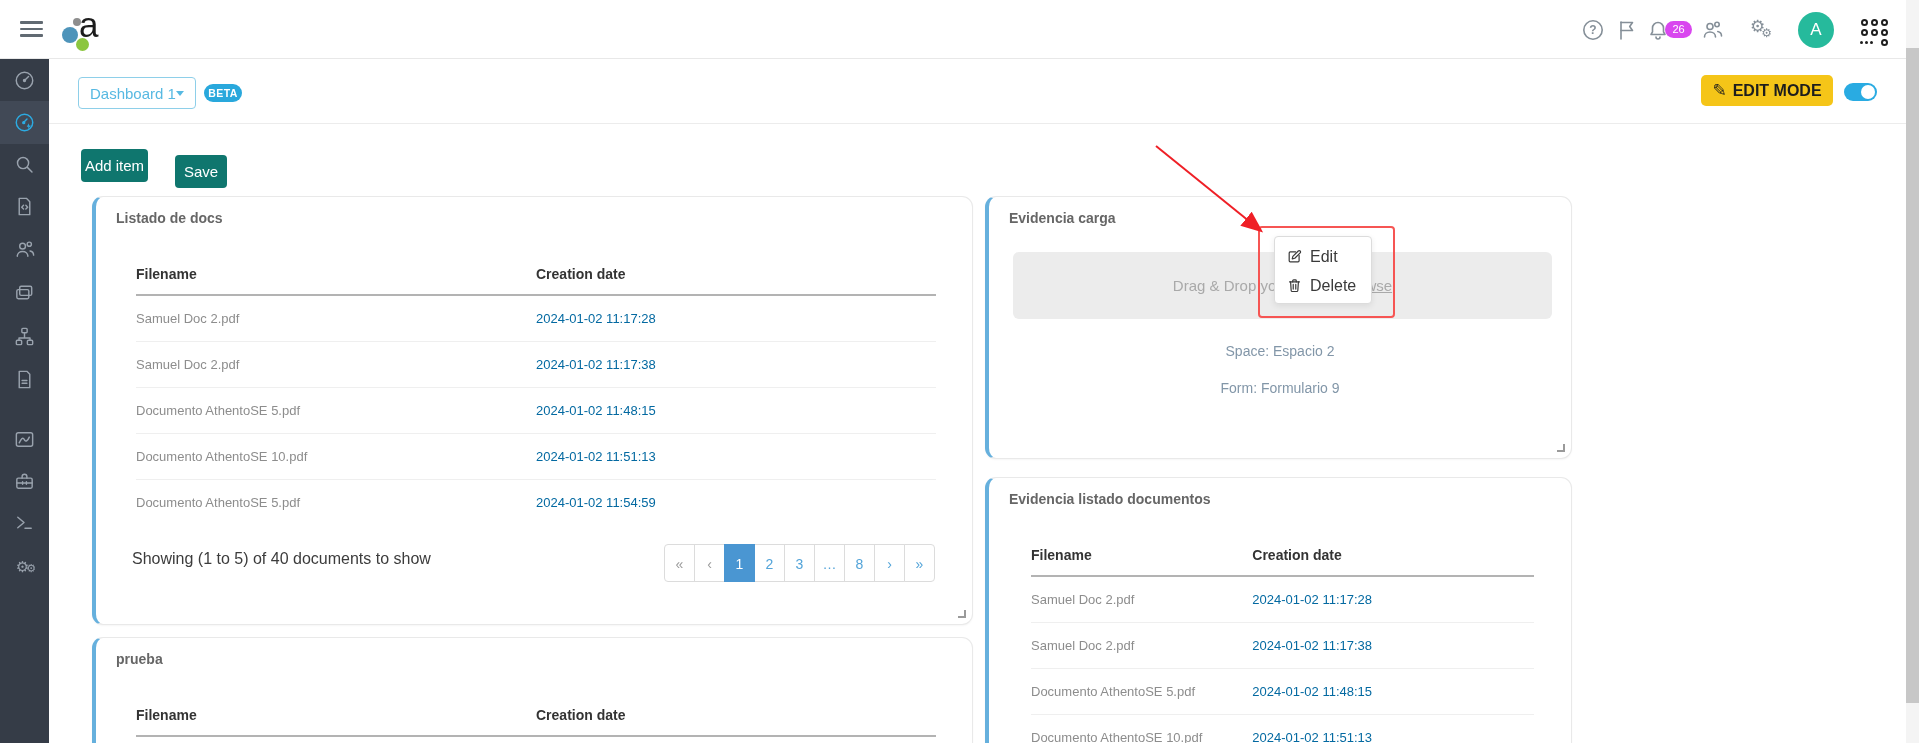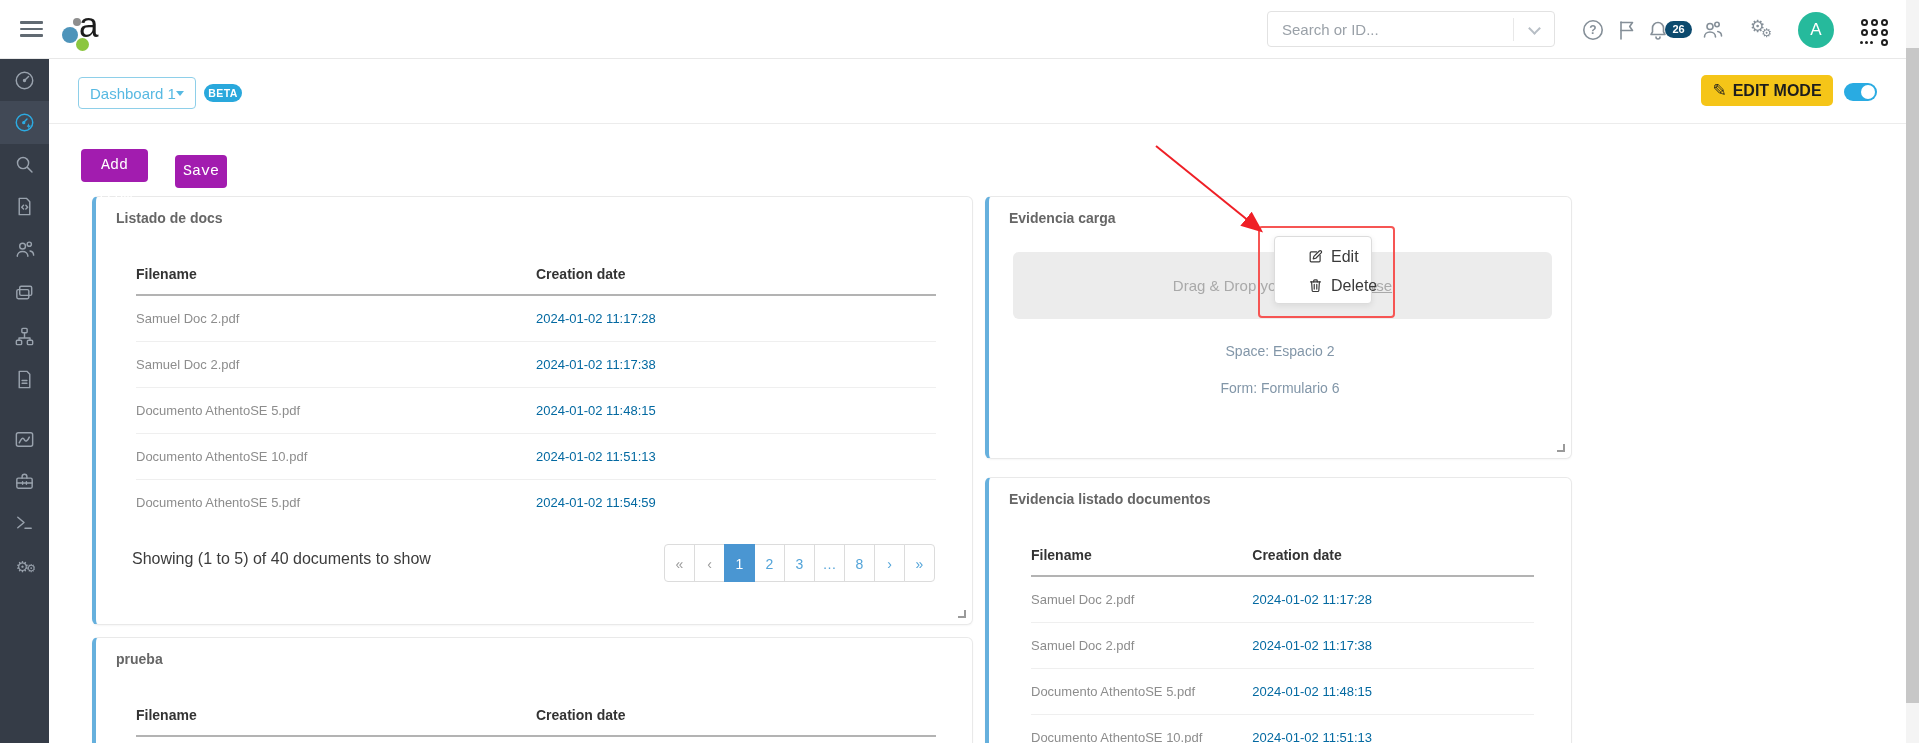--- a/index.html
+++ b/index.html
@@ -29,22 +29,22 @@
   .hicon { position:absolute; top:18px; width:24px; height:24px; color:#858f98; cursor:pointer; }
   .hicon svg { width:24px; height:24px; fill:none; stroke:currentColor; stroke-width:1.6;
                stroke-linecap:round; stroke-linejoin:round; }
   #icon-help   { left:1581px; }
   #icon-flag   { left:1615px; }
   #icon-bell   { left:1646px; }
   #icon-people { left:1700px; }
   #icon-gears  { left:1750px; top:17px; width:30px; display:flex; }
   .gear-big { font-size:17px; line-height:20px; }
   .gear-small { font-size:12px; line-height:12px; margin-left:-4px; margin-top:10px; }
-  #notif-badge { position:absolute; left:1665px; top:21px; min-width:27px; height:17px; background:#0c4a6e;
-                 color:#fff; font-size:11px; font-weight:bold; border-radius:9px; text-align:center;
+  #notif-badge { position:absolute; left:1665px; top:21px; min-width:27px; height:17px; background:#d946ef;
+                 color:#fff; font-size:11px; font-weight:normal; border-radius:9px; text-align:center;
                  line-height:17px; padding:0 5px; cursor:pointer; }
   #avatar { position:absolute; left:1798px; top:12px; width:36px; height:36px; border-radius:50%;
             background:#26ba9c; color:#fff; font-size:17px; text-align:center; line-height:36px; cursor:pointer; }
   #apps-grid { position:absolute; left:1859px; top:19px; width:31px; height:27px; display:grid;
                grid-template-columns:repeat(3,1fr); align-items:center; justify-items:center; row-gap:2px; cursor:pointer; }
   .gdot { width:7px; height:7px; border:2px solid #1e1e1e; border-radius:50%; }
   .gmini-wrap { grid-column:span 2; justify-self:start; display:flex; gap:2px; margin-left:1px; }
   .gmini { width:3px; height:3px; background:#1e1e1e; border-radius:50%; }
 
   
@@ -68,29 +68,29 @@
             color:#fff; font-size:10.5px; font-weight:bold; border-radius:9px; text-align:center;
             line-height:18px; letter-spacing:.4px; z-index:3; }
   #edit-mode-btn { position:absolute; left:1701px; top:75px; width:132px; height:31px; background:#f5c518;
             border-radius:5px; color:#1d1d1d; font-size:16px; font-weight:bold; display:flex;
             align-items:center; justify-content:center; gap:6px; cursor:pointer; z-index:3; }
   #edit-mode-btn .pencil { font-size:17px; font-weight:normal; }
   #edit-toggle { position:absolute; left:1844px; top:83px; width:33px; height:18px; border-radius:10px;
             background:#29abe2; cursor:pointer; z-index:3; }
   #edit-toggle .knob { position:absolute; right:2px; top:2px; width:14px; height:14px; border-radius:50%; background:#fff; }
 
-  .btn-blue { position:absolute; background:#a21caf; color:#fff; font-size:15px; border:none;
+  .btn-blue { position:absolute; background:#0f766e; color:#fff; font-size:15px; border:none;
             border-radius:4px; text-align:center; line-height:33px; height:33px; cursor:pointer;
-            font-family:Liberation Mono, monospace; z-index:2; }
+            font-family:Liberation Sans, sans-serif; z-index:2; }
   #btn-add-item { left:81px; top:149px; width:67px; }
   #btn-save { left:175px; top:155px; width:52px; }
 
   
   .card { position:absolute; background:#fff; border:1px solid #e9e9e9; border-left:4px solid #66b0dd;
-          border-radius:6px; box-shadow:0 1px 2px rgba(0,0,0,.04); z-index:1; }
+          border-radius:11px; box-shadow:0 1px 2px rgba(0,0,0,.04); z-index:1; }
   #card-listado  { left:92px;  top:196px; width:881px; height:429px; }
   #card-prueba   { left:92px;  top:637px; width:881px; height:150px; }
   #card-ecarga   { left:985px; top:196px; width:587px; height:263px; }
   #card-elistado { left:985px; top:477px; width:587px; height:290px; }
   .card-title { position:absolute; left:20px; top:13px; font-size:14px; font-weight:bold; color:#666; }
 
   .tbl { position:absolute; border-collapse:collapse; table-layout:fixed; }
   .tbl th { text-align:left; font-size:14px; color:#333; padding:13px 0 12px;
             border-bottom:2px solid #b3b3b3; font-weight:bold; }
   .tbl td { font-size:13px; height:46px; border-top:1px solid #efefef; }
@@ -119,21 +119,21 @@
   #dropzone .browse { text-decoration:underline; cursor:pointer; }
   .widget-meta { position:absolute; left:0; width:100%; text-align:center; font-size:14px; color:#8296a8; }
   #meta-space { top:146px; }
   #meta-form  { top:183px; }
 
   
   #context-menu { position:absolute; left:1274px; top:236px; width:98px; height:68px; background:#fff;
             border:1px solid #dcdcdc; border-radius:4px; box-shadow:0 2px 6px rgba(0,0,0,.08);
             z-index:20; padding-top:5px; }
   .ctx-item { display:flex; align-items:center; gap:7px; padding:0 11px; height:29px; font-size:16px;
-            color:#3a3a3a; cursor:pointer;margin-left:21px; }
+            color:#3a3a3a; cursor:pointer; }
   .ctx-item svg { width:17px; height:17px; fill:none; stroke:#3a3a3a; stroke-width:1.7;
             stroke-linecap:round; stroke-linejoin:round; flex:0 0 auto; }
   #annotation-box { position:absolute; left:1258px; top:226px; width:137px; height:92px;
             border:2px solid #f65553; border-radius:4px; z-index:21; }
   #annotation-arrow { position:absolute; left:1148px; top:138px; z-index:22; }
 
   
   #scroll-track { position:absolute; right:0; top:0; width:13px; height:743px; background:#f4f4f4; z-index:50; }
   #scroll-thumb { position:absolute; right:0; top:48px; width:13px; height:655px; background:#c7c7c7; cursor:grab; }
 </style>
@@ -146,25 +146,20 @@
       <span></span>
       <span></span>
   </div>
   <div id="logo">
     <span class="dot-gray"></span>
     <span class="dot-blue"></span>
     <span class="dot-green"></span>
     <span class="letter">a</span>
   </div>
 
-  <div id="search-box">
-    <input type="text" placeholder="Search or ID..." style="">
-    <span class="search-divider"></span>
-    <span class="search-chevron"></span>
-  </div>
 
   <div class="hicon" id="icon-help">
     <svg viewBox="0 0 24 24">
         <circle cx="12" cy="12" r="9.2"></circle>
       <text x="12" y="16.2" text-anchor="middle" font-size="12" font-weight="bold" fill="#858f98" stroke="none" font-family="Liberation Sans, sans-serif">?</text>
       </svg>
   </div>
   <div class="hicon" id="icon-flag">
     <svg viewBox="0 0 24 24">
         <path d="M6 21V4"></path>
@@ -374,21 +369,21 @@
       </thead>
   </table>
 </div>
 
 <div class="card" id="card-ecarga">
   <div class="card-title">Evidencia carga</div>
   <div id="dropzone">
     <span>Drag &amp; Drop your files or </span><span class="browse">Browse</span>
   </div>
   <div class="widget-meta" id="meta-space">Space: Espacio 2</div>
-  <div class="widget-meta" id="meta-form">Form: Formulario 6</div>
+  <div class="widget-meta" id="meta-form">Form: Formulario 9</div>
   <div class="resize-handle"></div>
 </div>
 
 <div class="card" id="card-elistado">
   <div class="card-title">Evidencia listado documentos</div>
   <table class="tbl" id="tbl-elistado">
     <colgroup>
         <col style="width:44%">
         <col>
       </colgroup>

